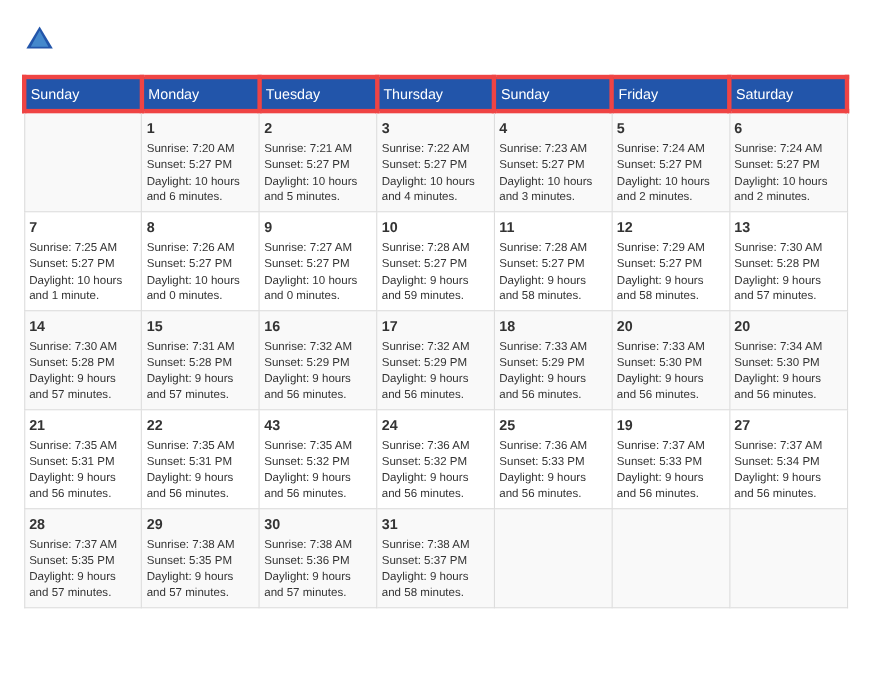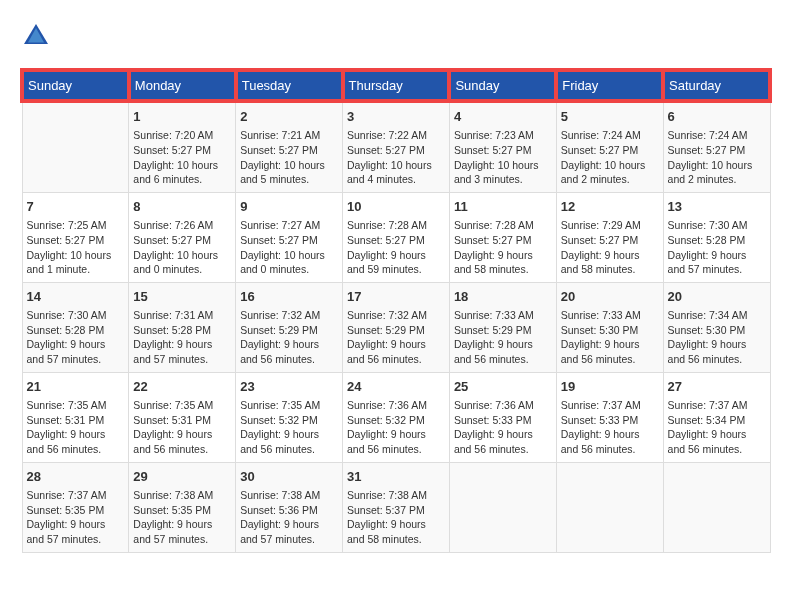--- a/index.html
+++ b/index.html
@@ -219,21 +219,21 @@
       <tr>
         <td>
           <span class="day-number">21</span>
           <div class="day-info">Sunrise: 7:35 AM<br>Sunset: 5:31 PM<br>Daylight: 9 hours<br>and 56 minutes.</div>
         </td>
         <td>
           <span class="day-number">22</span>
           <div class="day-info">Sunrise: 7:35 AM<br>Sunset: 5:31 PM<br>Daylight: 9 hours<br>and 56 minutes.</div>
         </td>
         <td>
-          <span class="day-number">23</span>
+          <span class="day-number">43</span>
           <div class="day-info">Sunrise: 7:35 AM<br>Sunset: 5:32 PM<br>Daylight: 9 hours<br>and 56 minutes.</div>
         </td>
         <td>
           <span class="day-number">24</span>
           <div class="day-info">Sunrise: 7:36 AM<br>Sunset: 5:32 PM<br>Daylight: 9 hours<br>and 56 minutes.</div>
         </td>
         <td>
           <span class="day-number">25</span>
           <div class="day-info">Sunrise: 7:36 AM<br>Sunset: 5:33 PM<br>Daylight: 9 hours<br>and 56 minutes.</div>
         </td>

